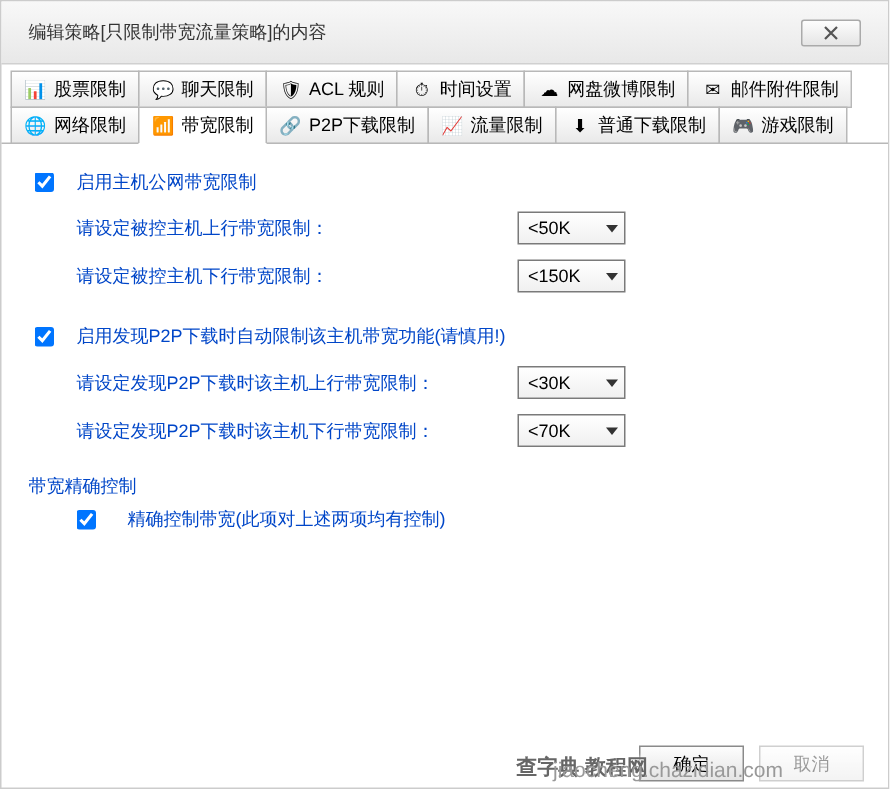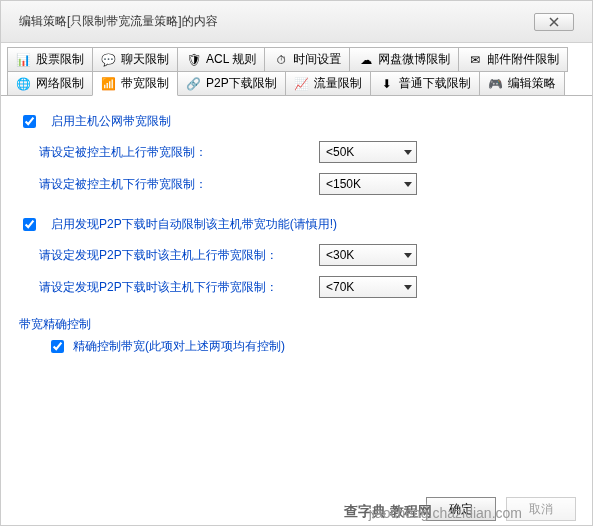--- a/index.html
+++ b/index.html
@@ -10,26 +10,26 @@
   .close-btn { width:40px; height:18px; border:1px solid #aaa; border-radius:2px; background:linear-gradient(#fdfdfd,#e5e5e5); display:flex; align-items:center; justify-content:center; cursor:pointer; }
   .close-btn svg { width:10px; height:10px; }
   .tabs { display:flex; flex-wrap:wrap; padding:4px 6px 0 6px; gap:0; }
   .tab { display:flex; align-items:center; gap:4px; padding:3px 8px; border:1px solid #b8b8b8; background:linear-gradient(#fff,#e9e9e9); cursor:pointer; margin-right:-1px; margin-bottom:-1px; white-space:nowrap; }
   .tab.active { background:#fff; border-bottom:1px solid #fff; position:relative; z-index:2; }
   .tab-icon { width:16px; height:16px; display:inline-flex; align-items:center; justify-content:center; }
   .content { padding:10px 18px; border-top:1px solid #b8b8b8; height:calc(100% - 28px - 60px - 40px); overflow:auto; }
   .chk-line { display:flex; align-items:center; gap:12px; margin:6px 0; color:#0046c8; }
   .chk-line.warn label { color:#0046c8; }
   .chk { width:13px; height:13px; }
-  .field-row { display:flex; align-items:center; margin:10px 0 10px 20px; }
+  .field-row { display:flex; align-items:center; margin:10px 0 10px 32px; gap:14px; }
   .field-label { color:#0046c8; width:280px; }
-  .combo { width:98px; height:22px; border:1px solid #7a7a7a; background:linear-gradient(#fff,#f0f0f0); display:flex; align-items:center; justify-content:space-between; padding:0 4px 0 6px; cursor:pointer; }
+  .combo { width:72px; height:22px; border:1px solid #7a7a7a; background:linear-gradient(#fff,#f0f0f0); display:flex; align-items:center; justify-content:space-between; padding:0 4px 0 6px; cursor:pointer; }
   .combo .arrow { border-left:4px solid transparent; border-right:4px solid transparent; border-top:5px solid #333; }
   .section-title { color:#0046c8; margin:18px 0 4px 0; }
-  .sub-chk { margin-left:28px; display:flex; align-items:center; gap:6px; color:#0046c8; }
+  .sub-chk { margin-left:28px; display:flex; align-items:center; gap:18px; color:#0046c8; }
   .footer { position:absolute; bottom:4px; right:16px; display:flex; gap:10px; }
   .btn { min-width:70px; height:24px; border:1px solid #8a8a8a; background:linear-gradient(#fdfdfd,#e4e4e4); cursor:pointer; }
   .watermark { position:absolute; bottom:4px; right:70px; color:#999; font-size:14px; pointer-events:none;}
   .watermark2 { position:absolute; bottom:4px; right:160px; color:#666; font-size:14px; font-weight:bold; pointer-events:none; text-shadow:0 0 3px #fff;}
 </style>
 </head>
 <body>
 
 <div class="window">
   <div class="titlebar">
@@ -82,21 +82,21 @@
       <div class="tab">
         <span class="tab-icon">📈</span>
         <span>流量限制</span>
       </div>
       <div class="tab">
         <span class="tab-icon">⬇</span>
         <span>普通下载限制</span>
       </div>
       <div class="tab">
         <span class="tab-icon">🎮</span>
-        <span>编辑策略</span>
+        <span>游戏限制</span>
       </div>
     </div>
 
   <div class="content">
 
     <div class="chk-line">
       <input type="checkbox" class="chk" checked="" style="">
       <label>启用主机公网带宽限制</label>
     </div>
     <div class="field-row">

